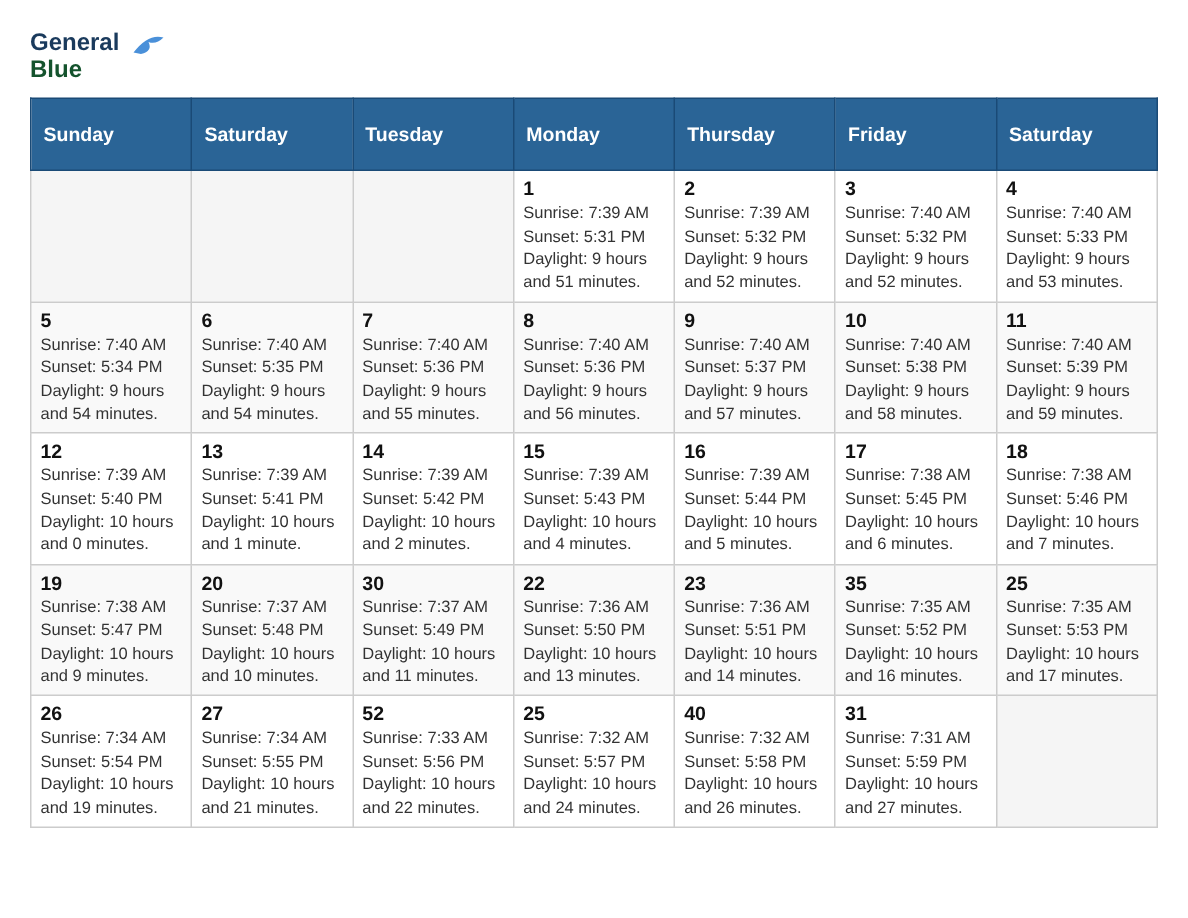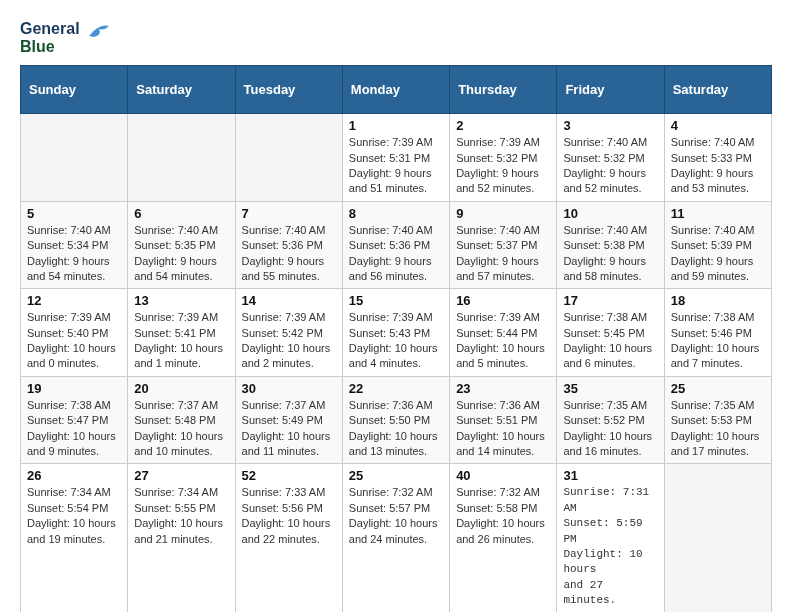--- a/index.html
+++ b/index.html
@@ -325,21 +325,21 @@
         </td>
         <td>
           <div class="cell-day">40</div>
           <div class="cell-info" style="white-space: pre-line;">Sunrise: 7:32 AM
 Sunset: 5:58 PM
 Daylight: 10 hours
 and 26 minutes.</div>
         </td>
         <td>
           <div class="cell-day">31</div>
-          <div class="cell-info" style="white-space: pre-line; font-family: Liberation Mono, monospace;">Sunrise: 7:31 AM
+          <div class="cell-info" style="white-space: pre-line;">Sunrise: 7:31 AM
 Sunset: 5:59 PM
 Daylight: 10 hours
 and 27 minutes.</div>
         </td>
         <td class="empty-cell"></td>
       </tr>
     </tbody>
 </table>
 
 </body></html>

